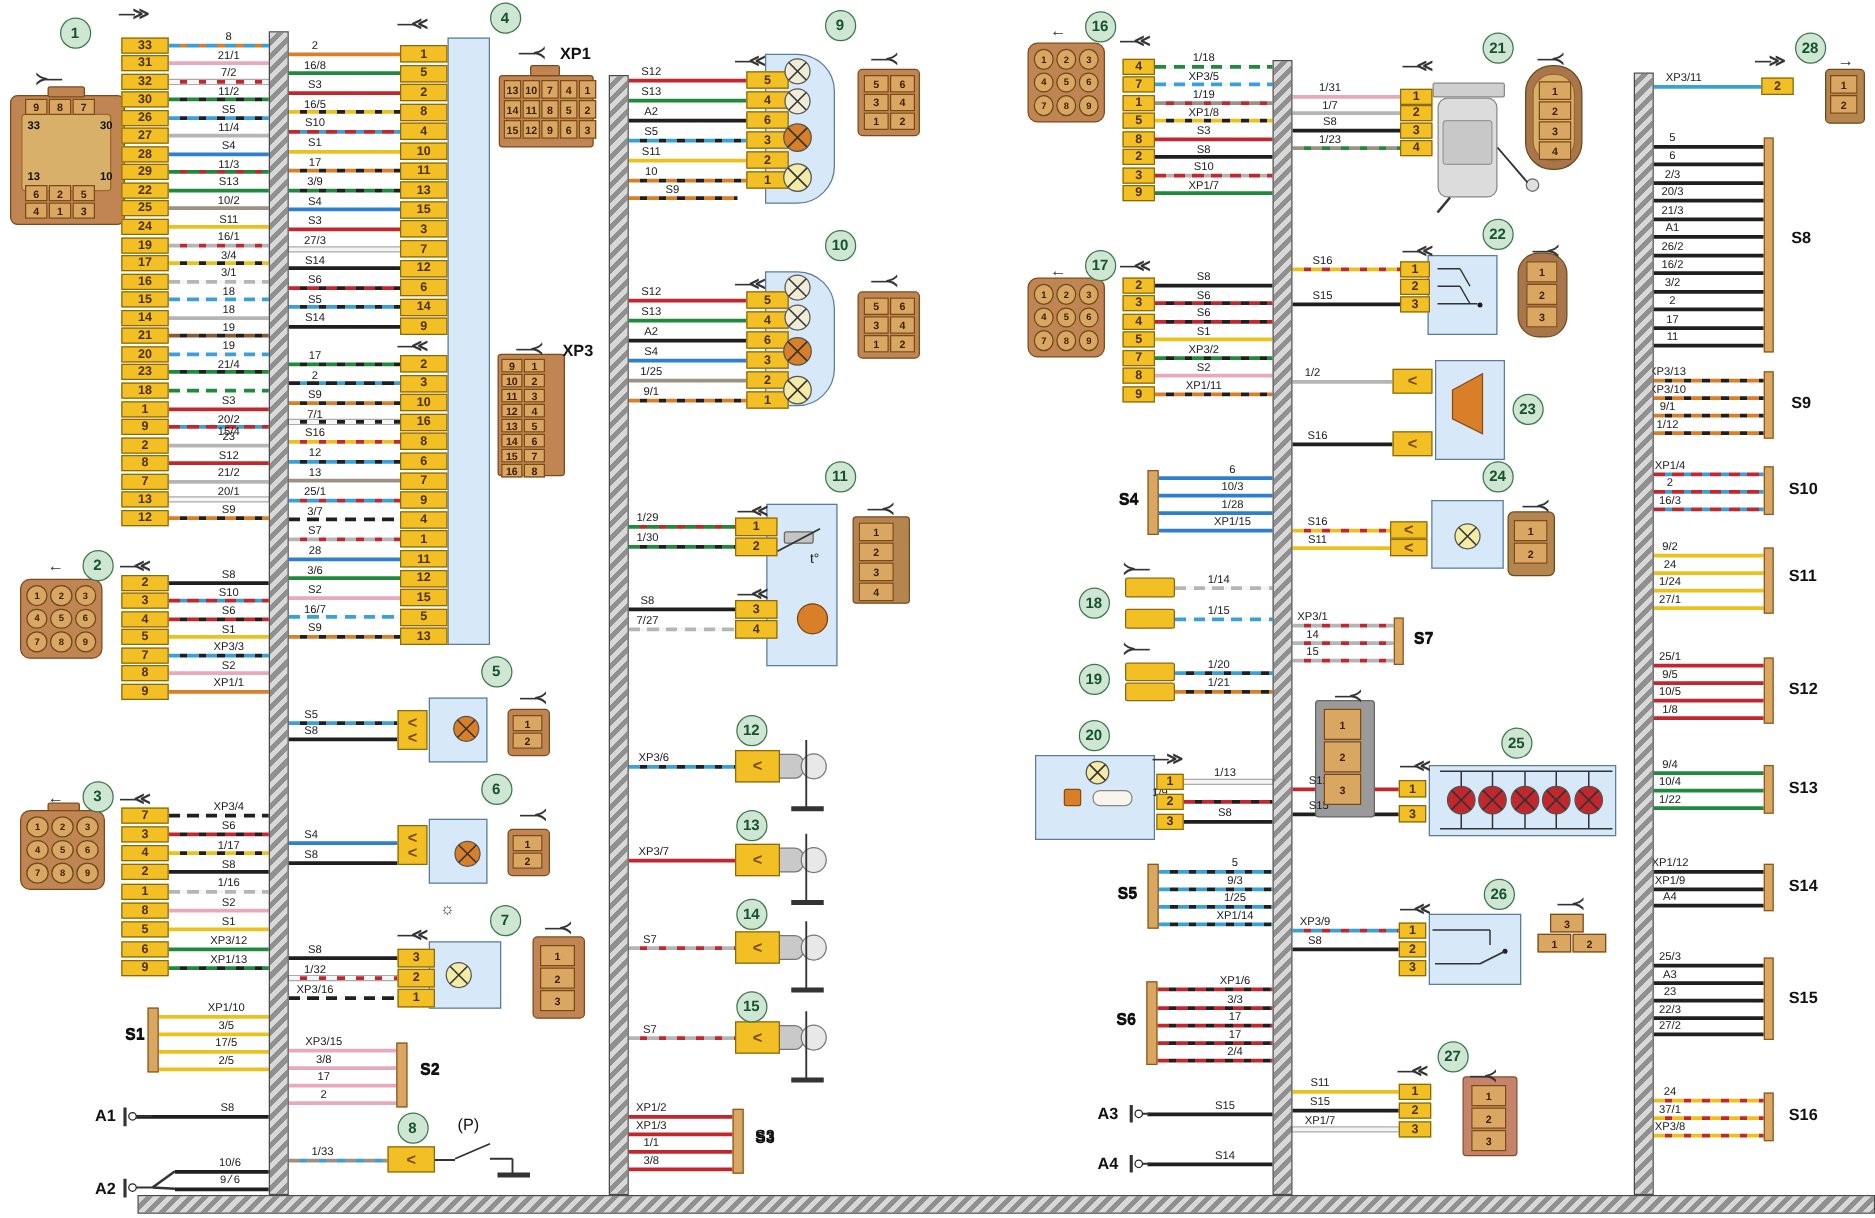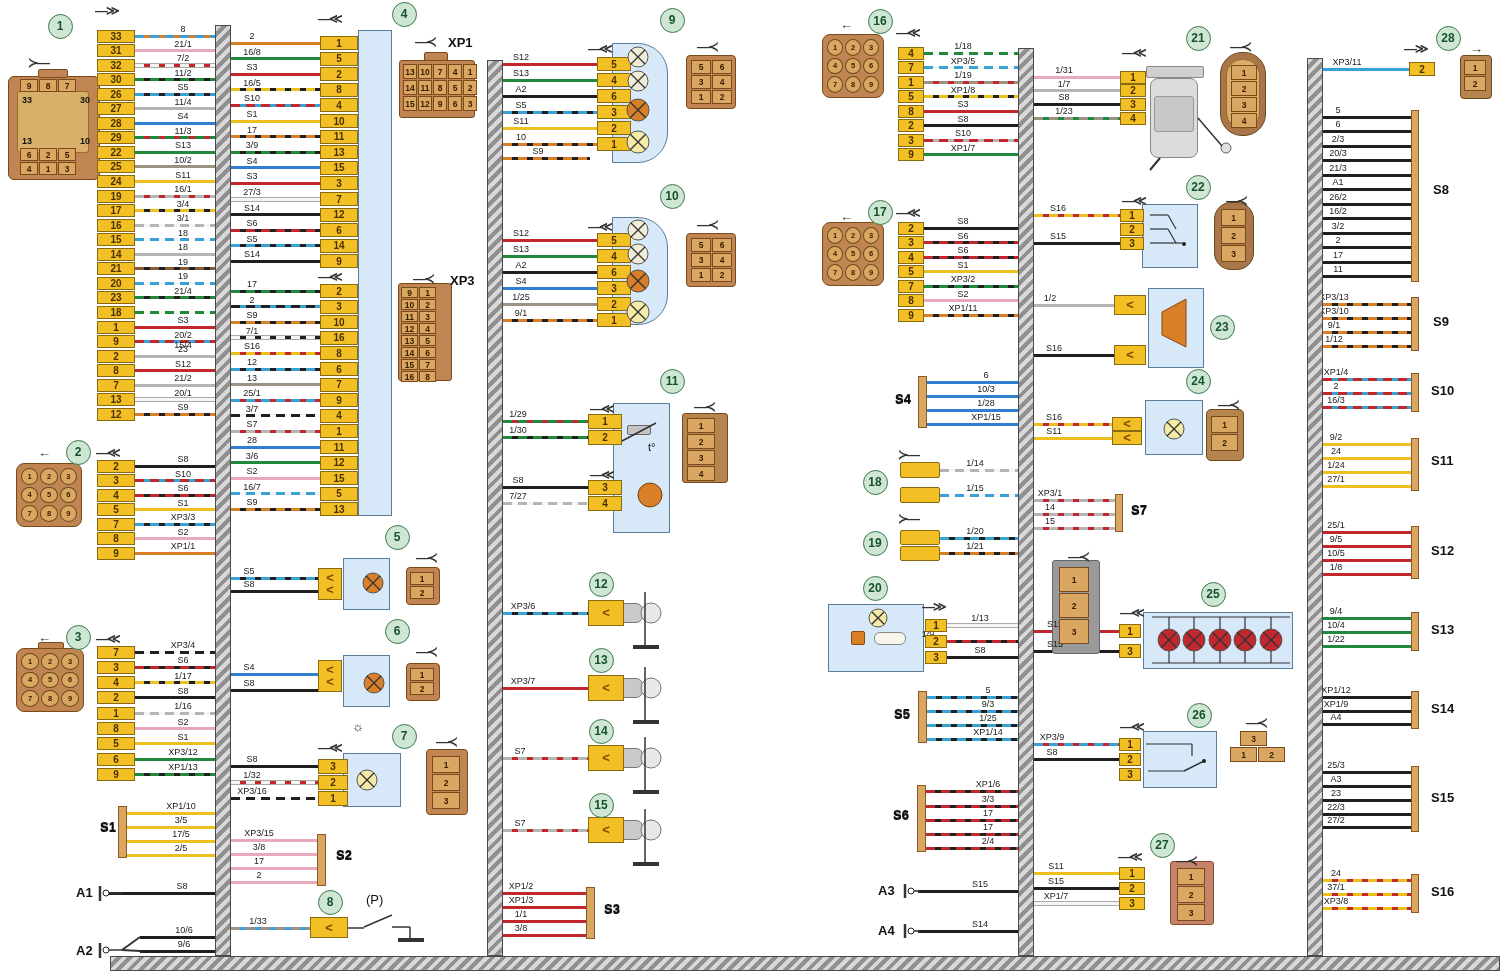--- a/index.html
+++ b/index.html
@@ -665,21 +665,21 @@
     <div class="wlbl" style="left: 1054px; top: 353px;">S16</div>
     <div class="wire" style="left: 1034px; top: 422.5px; width: 78px; background: repeating-linear-gradient(90deg, rgb(236, 193, 30) 0px, rgb(236, 193, 30) 9px, rgb(193, 39, 45) 9px, rgb(193, 39, 45) 15px);"></div>
     <div class="wlbl" style="left: 1054px; top: 422px;">S16</div>
     <div class="wire" style="left: 1034px; top: 436.5px; width: 78px; background: rgb(236, 193, 30);"></div>
     <div class="wlbl" style="left: 1054px; top: 436px;">S11</div>
     <div class="wire" style="left: 109px; top: 891.5px; width: 106px; background: rgb(31, 31, 31);"></div>
     <div class="wlbl" style="left: 182px; top: 891px;">S8</div>
     <div class="wire" style="left: 140px; top: 935.5px; width: 75px; background: rgb(31, 31, 31);"></div>
     <div class="wlbl" style="left: 184px; top: 935px;">10/6</div>
     <div class="wire" style="left: 140px; top: 949.5px; width: 75px; background: rgb(31, 31, 31);"></div>
-    <div class="wlbl" style="left: 184px; top: 949px;">9/6</div>
+    <div class="wlbl" style="left: 184px; top: 949px; font-family: Liberation Mono, monospace;">9/6</div>
     <div class="wire" style="left: 918px; top: 889.5px; width: 100px; background: rgb(31, 31, 31);"></div>
     <div class="wlbl" style="left: 980px; top: 889px;">S15</div>
     <div class="wire" style="left: 918px; top: 929.5px; width: 100px; background: rgb(31, 31, 31);"></div>
     <div class="wlbl" style="left: 980px; top: 929px;">S14</div>
     <div class="bus" style="left: 215px; top: 25px; width: 16px; height: 931px;"></div>
     <div class="bus" style="left: 487px; top: 60px; width: 16px; height: 896px;"></div>
     <div class="bus" style="left: 1018px; top: 48px; width: 16px; height: 908px;"></div>
     <div class="bus" style="left: 1307px; top: 58px; width: 16px; height: 898px;"></div>
     <div class="bus" style="left: 110px; top: 956px; width: 1390px; height: 15px;"></div>
     <div class="chev" style="left: 318px; top: 568px; width: 24px; height: 32px;">

